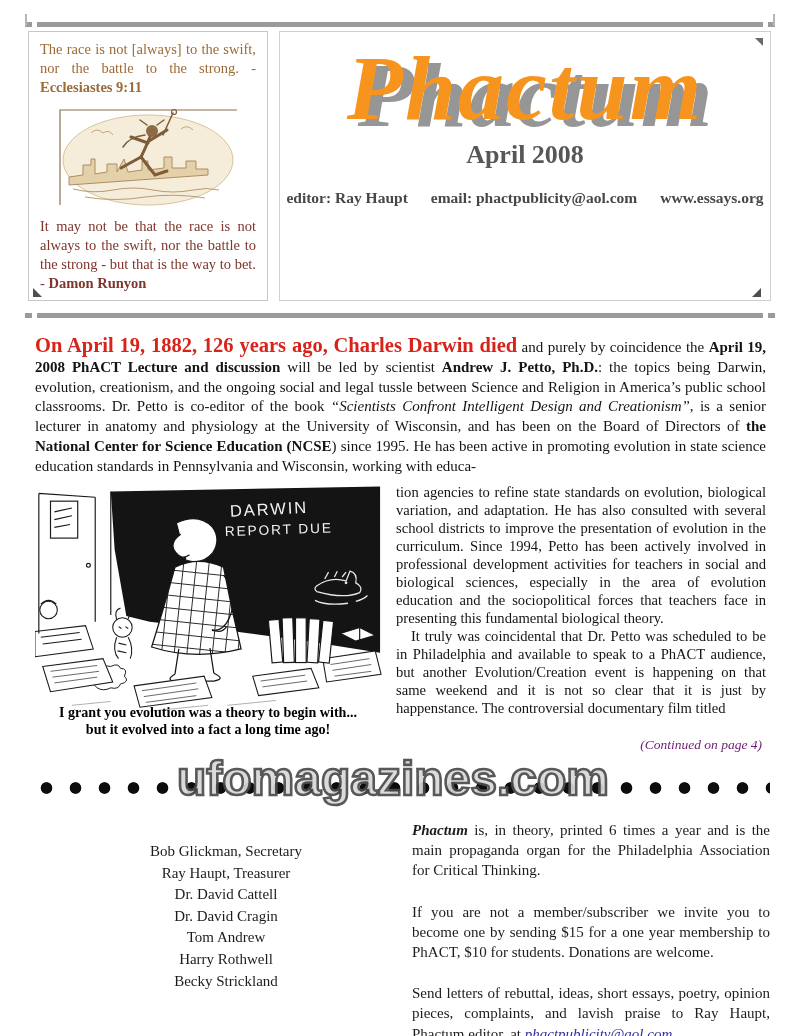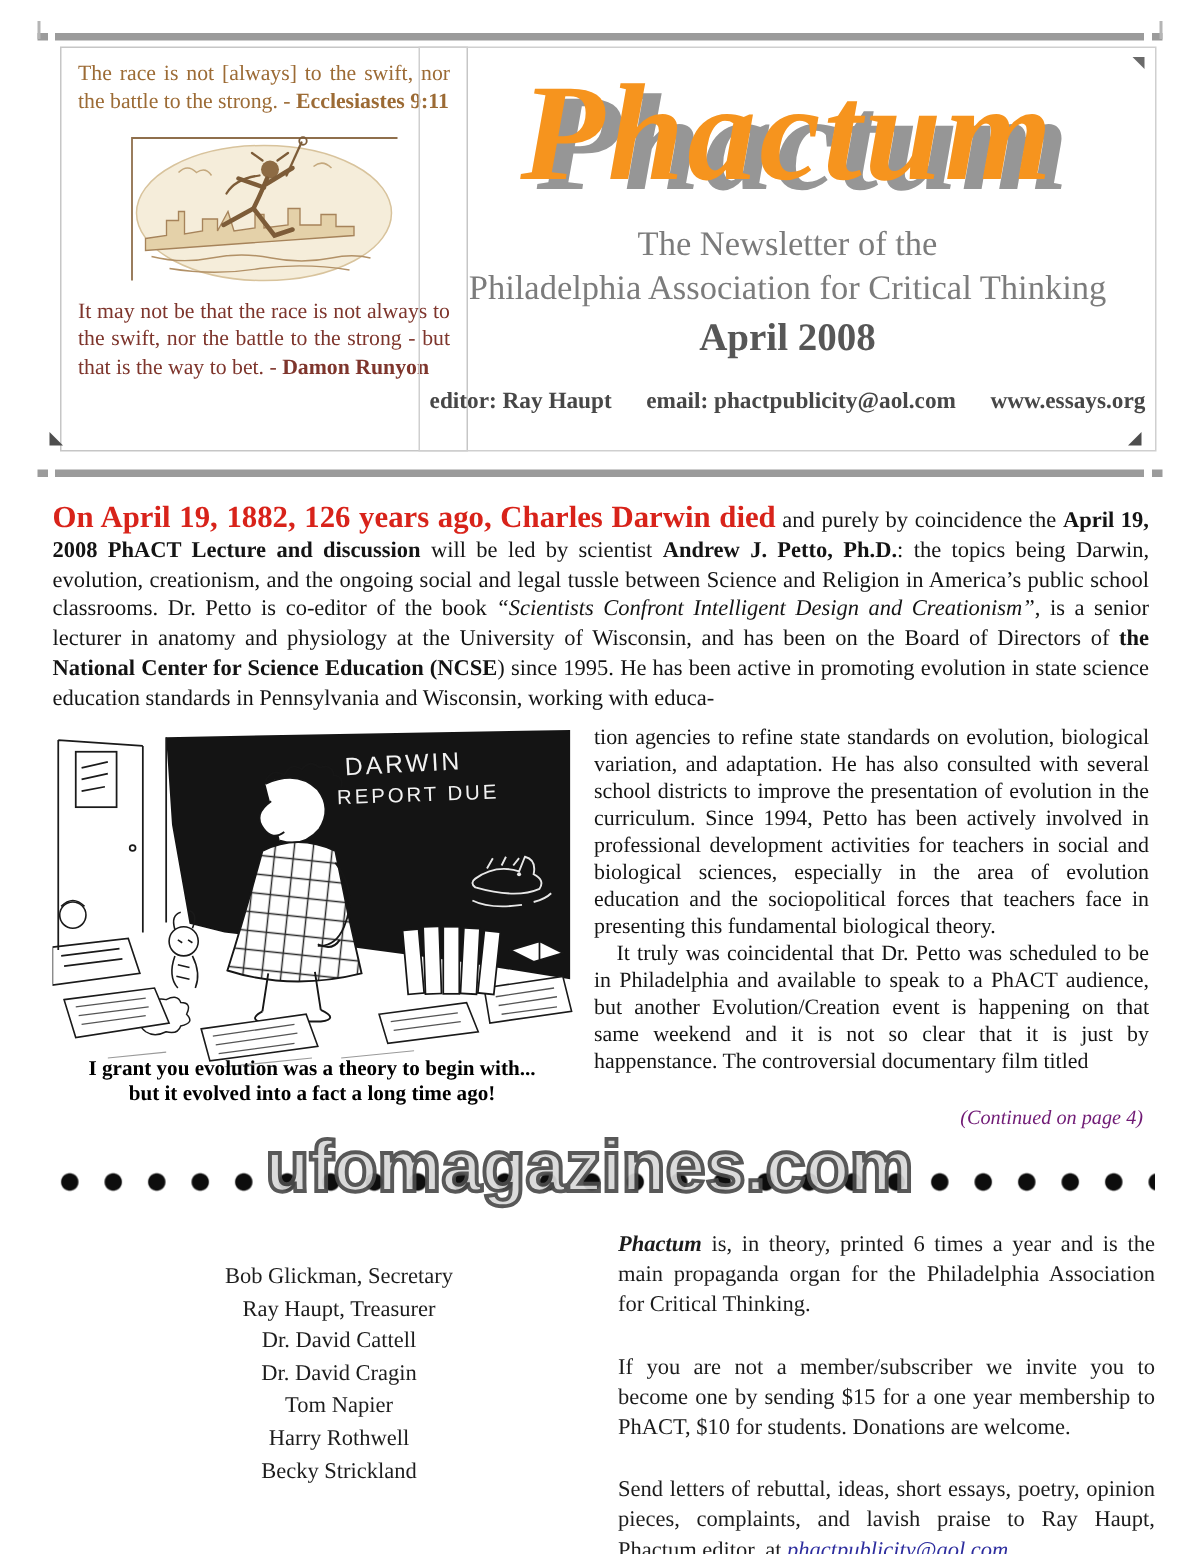--- a/index.html
+++ b/index.html
@@ -12,21 +12,21 @@
   .rule1{top:22px;} .rule2{top:313px;}
   .edge-dash{position:absolute;width:2px;height:12px;background:#b5b5b5;}
 
   
   .handle{position:absolute;width:0;height:0;}
   .handle.bl{border-left:9px solid #4e4e4e;border-top:9px solid transparent;}
   .handle.br{border-right:9px solid #4e4e4e;border-top:9px solid transparent;}
   .handle.tr{border-right:8px solid #6a6a6a;border-bottom:8px solid transparent;}
 
   
-  .quote-box{position:absolute;left:40px;top:31px;width:272px;height:270px;border:1px solid #c6c6c6;
+  .quote-box{position:absolute;left:28px;top:31px;width:240px;height:270px;border:1px solid #c6c6c6;
     box-sizing:border-box;padding:8px 11px 6px;}
   .quote1{margin:0;font-size:14.5px;line-height:18.8px;text-align:justify;color:#9c6b35;}
   .quote2{margin:0;font-size:14.5px;line-height:18.8px;text-align:justify;color:#7e352c;}
   .quote-attr{font-weight:bold;}
   .mercury{display:block;margin:9px auto 8px;}
 
   
   .mast-box{position:absolute;left:279px;top:31px;width:492px;height:270px;border:1px solid #cfcfcf;
     box-sizing:border-box;text-align:center;}
   .logo{margin:10px 0 0;font-family:"Liberation Serif",serif;font-style:italic;font-weight:bold;
@@ -93,24 +93,20 @@
         <path d="M86 52 L66 63 M86 52 L100 70 L112 66"></path>
         <path d="M90 30 q-16 2 -22 12" stroke-width="1.5"></path>
       </g>
     </svg>
 
     <p class="quote2"><span>It may not be that the race is not always to the swift, nor the battle to the strong - but that is the way to bet.  -  </span><span class="quote-attr">Damon Runyon</span></p>
   </div>
 
   <div class="mast-box">
     <h1 class="logo">Phactum</h1>
-    <div class="subtitle">
-      <div>The Newsletter of the</div>
-      <div>Philadelphia Association for Critical Thinking</div>
-    </div>
     <div class="issue">April 2008</div>
     <div class="editor-row">
       <span>editor:  Ray Haupt</span>
       <span>email: phactpublicity@aol.com</span>
       <span>www.essays.org</span>
     </div>
   </div>
 
   <div class="handle tr" style="left:755px;top:38px;"></div>
   <div class="handle bl" style="left:33px;top:288px;"></div>
@@ -215,21 +211,21 @@
 
   <div class="dots"></div>
   <div class="watermark"><span>ufomagazines.com</span></div>
 
   <div class="council">
     <ul class="council-list">
       <li>Bob Glickman, Secretary</li>
       <li>Ray Haupt, Treasurer</li>
       <li>Dr. David Cattell</li>
       <li>Dr. David Cragin</li>
-      <li>Tom Napier</li>
+      <li>Tom Andrew</li>
       <li>Harry Rothwell</li>
       <li>Becky Strickland</li>
     </ul>
   </div>
 
   <div class="info">
     <p><span class="phactum-word">Phactum</span><span> is, in theory, printed 6 times a year and is the main propaganda organ for the Philadelphia Association for Critical Thinking.</span></p>
     <p>If you are not a member/subscriber we invite you to become one by sending $15 for a one year membership to PhACT, $10 for students.  Donations are welcome.</p>
     <p><span>Send letters of rebuttal, ideas, short essays, poetry, opinion pieces, complaints, and lavish praise to Ray Haupt, Phactum editor, at </span><span class="email-link">phactpublicity@aol.com</span><span>.</span></p>
   </div>

